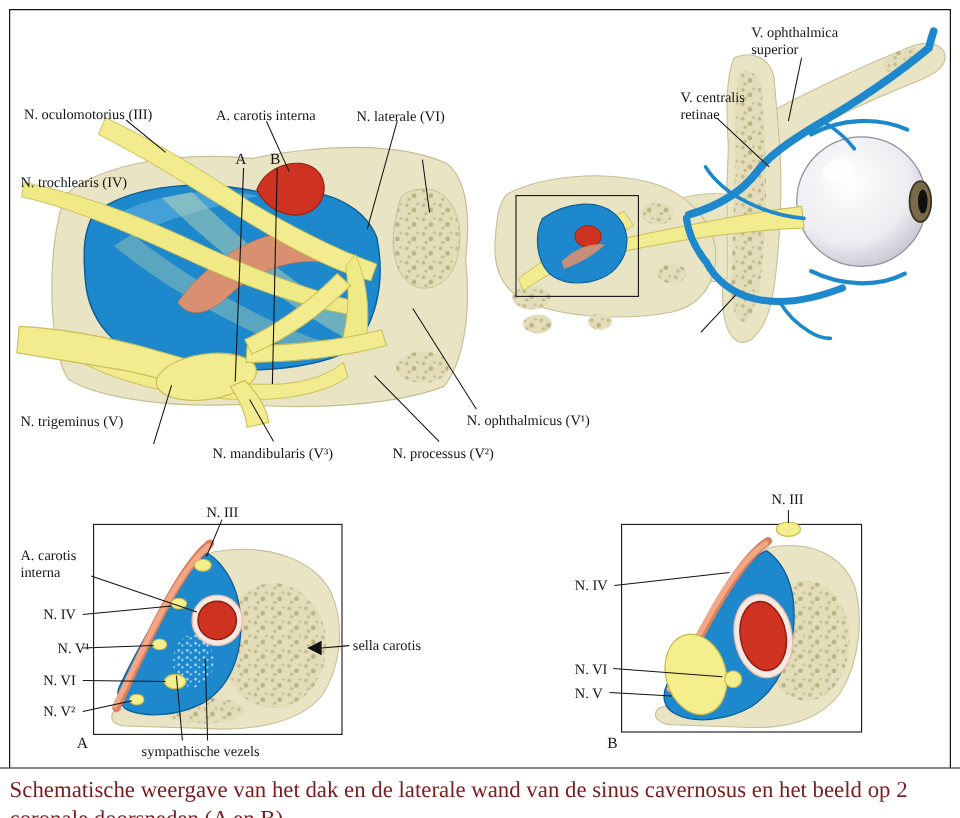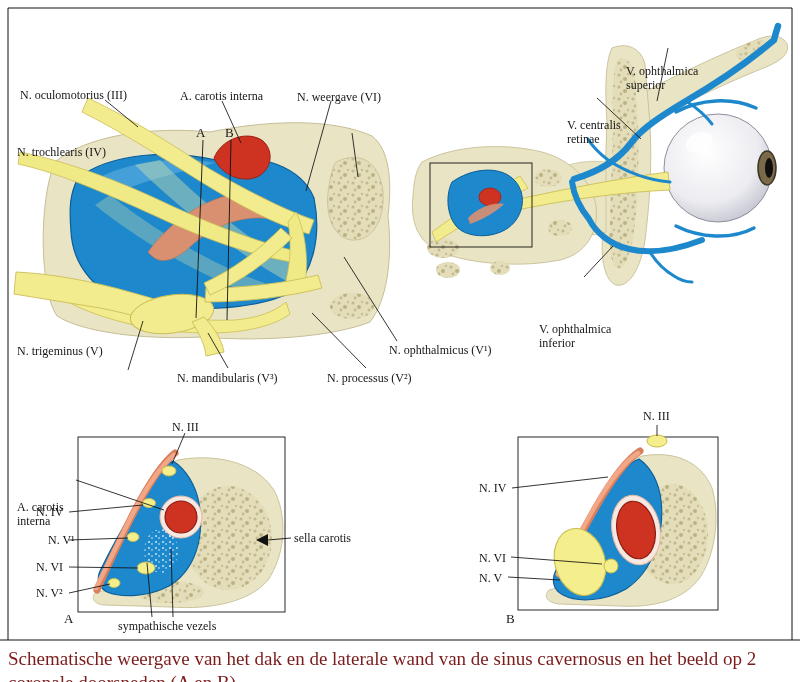--- a/index.html
+++ b/index.html
@@ -1,21 +1,21 @@
 <!DOCTYPE html>
 <html><head>
 <meta charset="utf-8">
 <style>
   * { margin:0; padding:0; box-sizing:border-box; }
   html,body { background:#ffffff; }
   body { width:800px; height:682px; font-family:"Liberation Serif", serif; }
   .figure { position:relative; width:800px; height:682px; background:#fff; overflow:hidden; }
   .fig-svg { position:absolute; left:0; top:0; }
   .lbl { position:absolute; font-size:12px; line-height:1.18; color:#161616; white-space:nowrap; }
-  .lbl.wrap { white-space:normal;margin-top:44px; }
+  .lbl.wrap { white-space:normal; }
   .panel-letter { font-size:13px; }
   .caption { position:absolute; left:8px; top:647px; width:786px; font-size:19px; line-height:1.25; color:#7b1b1b; }
 </style>
 </head>
 <body>
 
 <div class="figure">
 
 <svg class="fig-svg" width="800" height="645" viewBox="0 0 800 645">
   <defs>
@@ -153,32 +153,31 @@
     <line x1="173" y1="617" x2="171" y2="549"></line>
     <line x1="657" y1="425" x2="657" y2="436"></line>
     <line x1="512" y1="488" x2="608" y2="477"></line>
     <line x1="511" y1="557" x2="602" y2="564"></line>
     <line x1="508" y1="577" x2="560" y2="580"></line>
   </g>
 </svg>
 
 <div class="lbl" style="left:20px;top:88px">N. oculomotorius (III)</div>
 <div class="lbl" style="left:180px;top:89px">A. carotis interna</div>
-<div class="lbl" style="left:297px;top:90px">N. weergave (VI)</div>
+<div class="lbl" style="left:297px;top:90px">N. laterale (VI)</div>
 <div class="lbl" style="left:17px;top:145px">N. trochlearis (IV)</div>
 <div class="lbl panel-letter" style="left:196px;top:125px">A</div>
 <div class="lbl panel-letter" style="left:225px;top:125px">B</div>
 <div class="lbl" style="left:17px;top:344px">N. trigeminus (V)</div>
 <div class="lbl" style="left:177px;top:371px">N. mandibularis (V³)</div>
 <div class="lbl" style="left:327px;top:371px">N. processus (V²)</div>
 <div class="lbl" style="left:389px;top:343px">N. ophthalmicus (V¹)</div>
 
 <div class="lbl wrap" style="left:626px;top:20px;width:84px">V. ophthalmica superior</div>
 <div class="lbl wrap" style="left:567px;top:74px;width:68px">V. centralis retinae</div>
-<div class="lbl wrap" style="left:539px;top:278px;width:84px">V. ophthalmica inferior</div>
 
 <div class="lbl" style="left:172px;top:420px">N. III</div>
 <div class="lbl wrap" style="left:17px;top:456px;width:58px">A. carotis interna</div>
 <div class="lbl" style="left:36px;top:505px">N. IV</div>
 <div class="lbl" style="left:48px;top:533px">N. V¹</div>
 <div class="lbl" style="left:36px;top:560px">N. VI</div>
 <div class="lbl" style="left:36px;top:586px">N. V²</div>
 <div class="lbl" style="left:294px;top:531px">sella carotis</div>
 <div class="lbl" style="left:118px;top:619px">sympathische vezels</div>
 <div class="lbl panel-letter" style="left:64px;top:611px">A</div>

